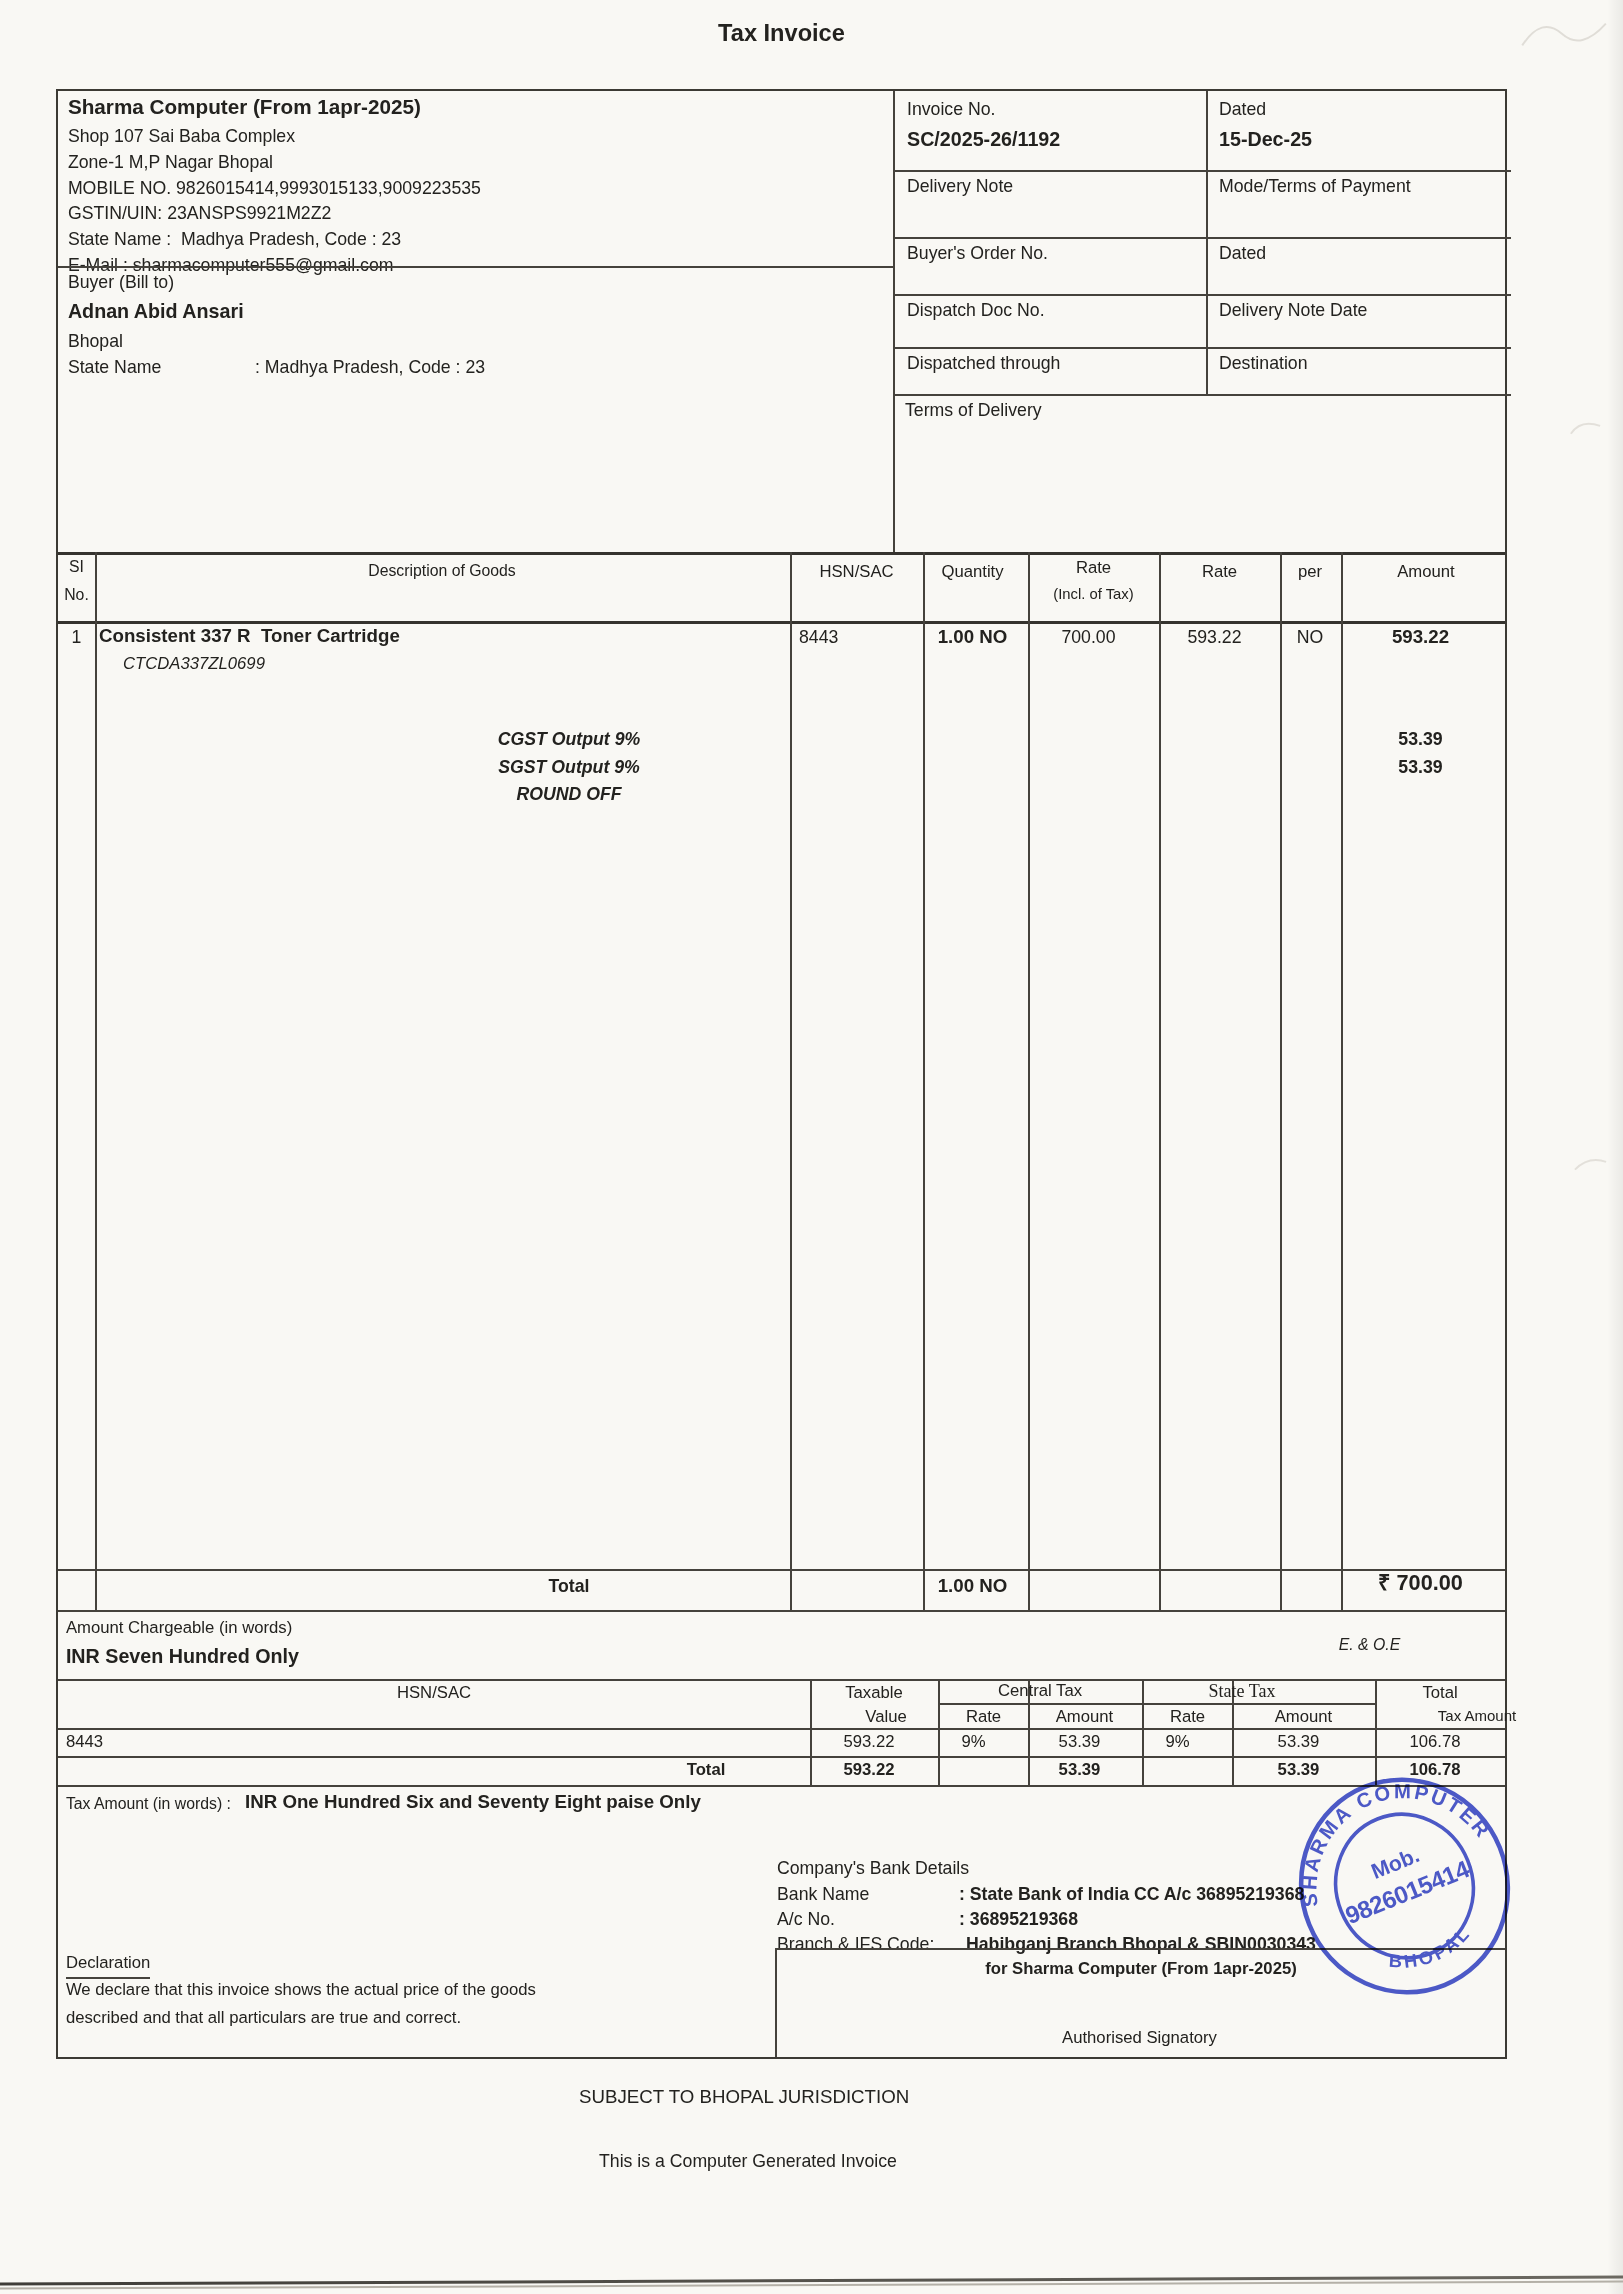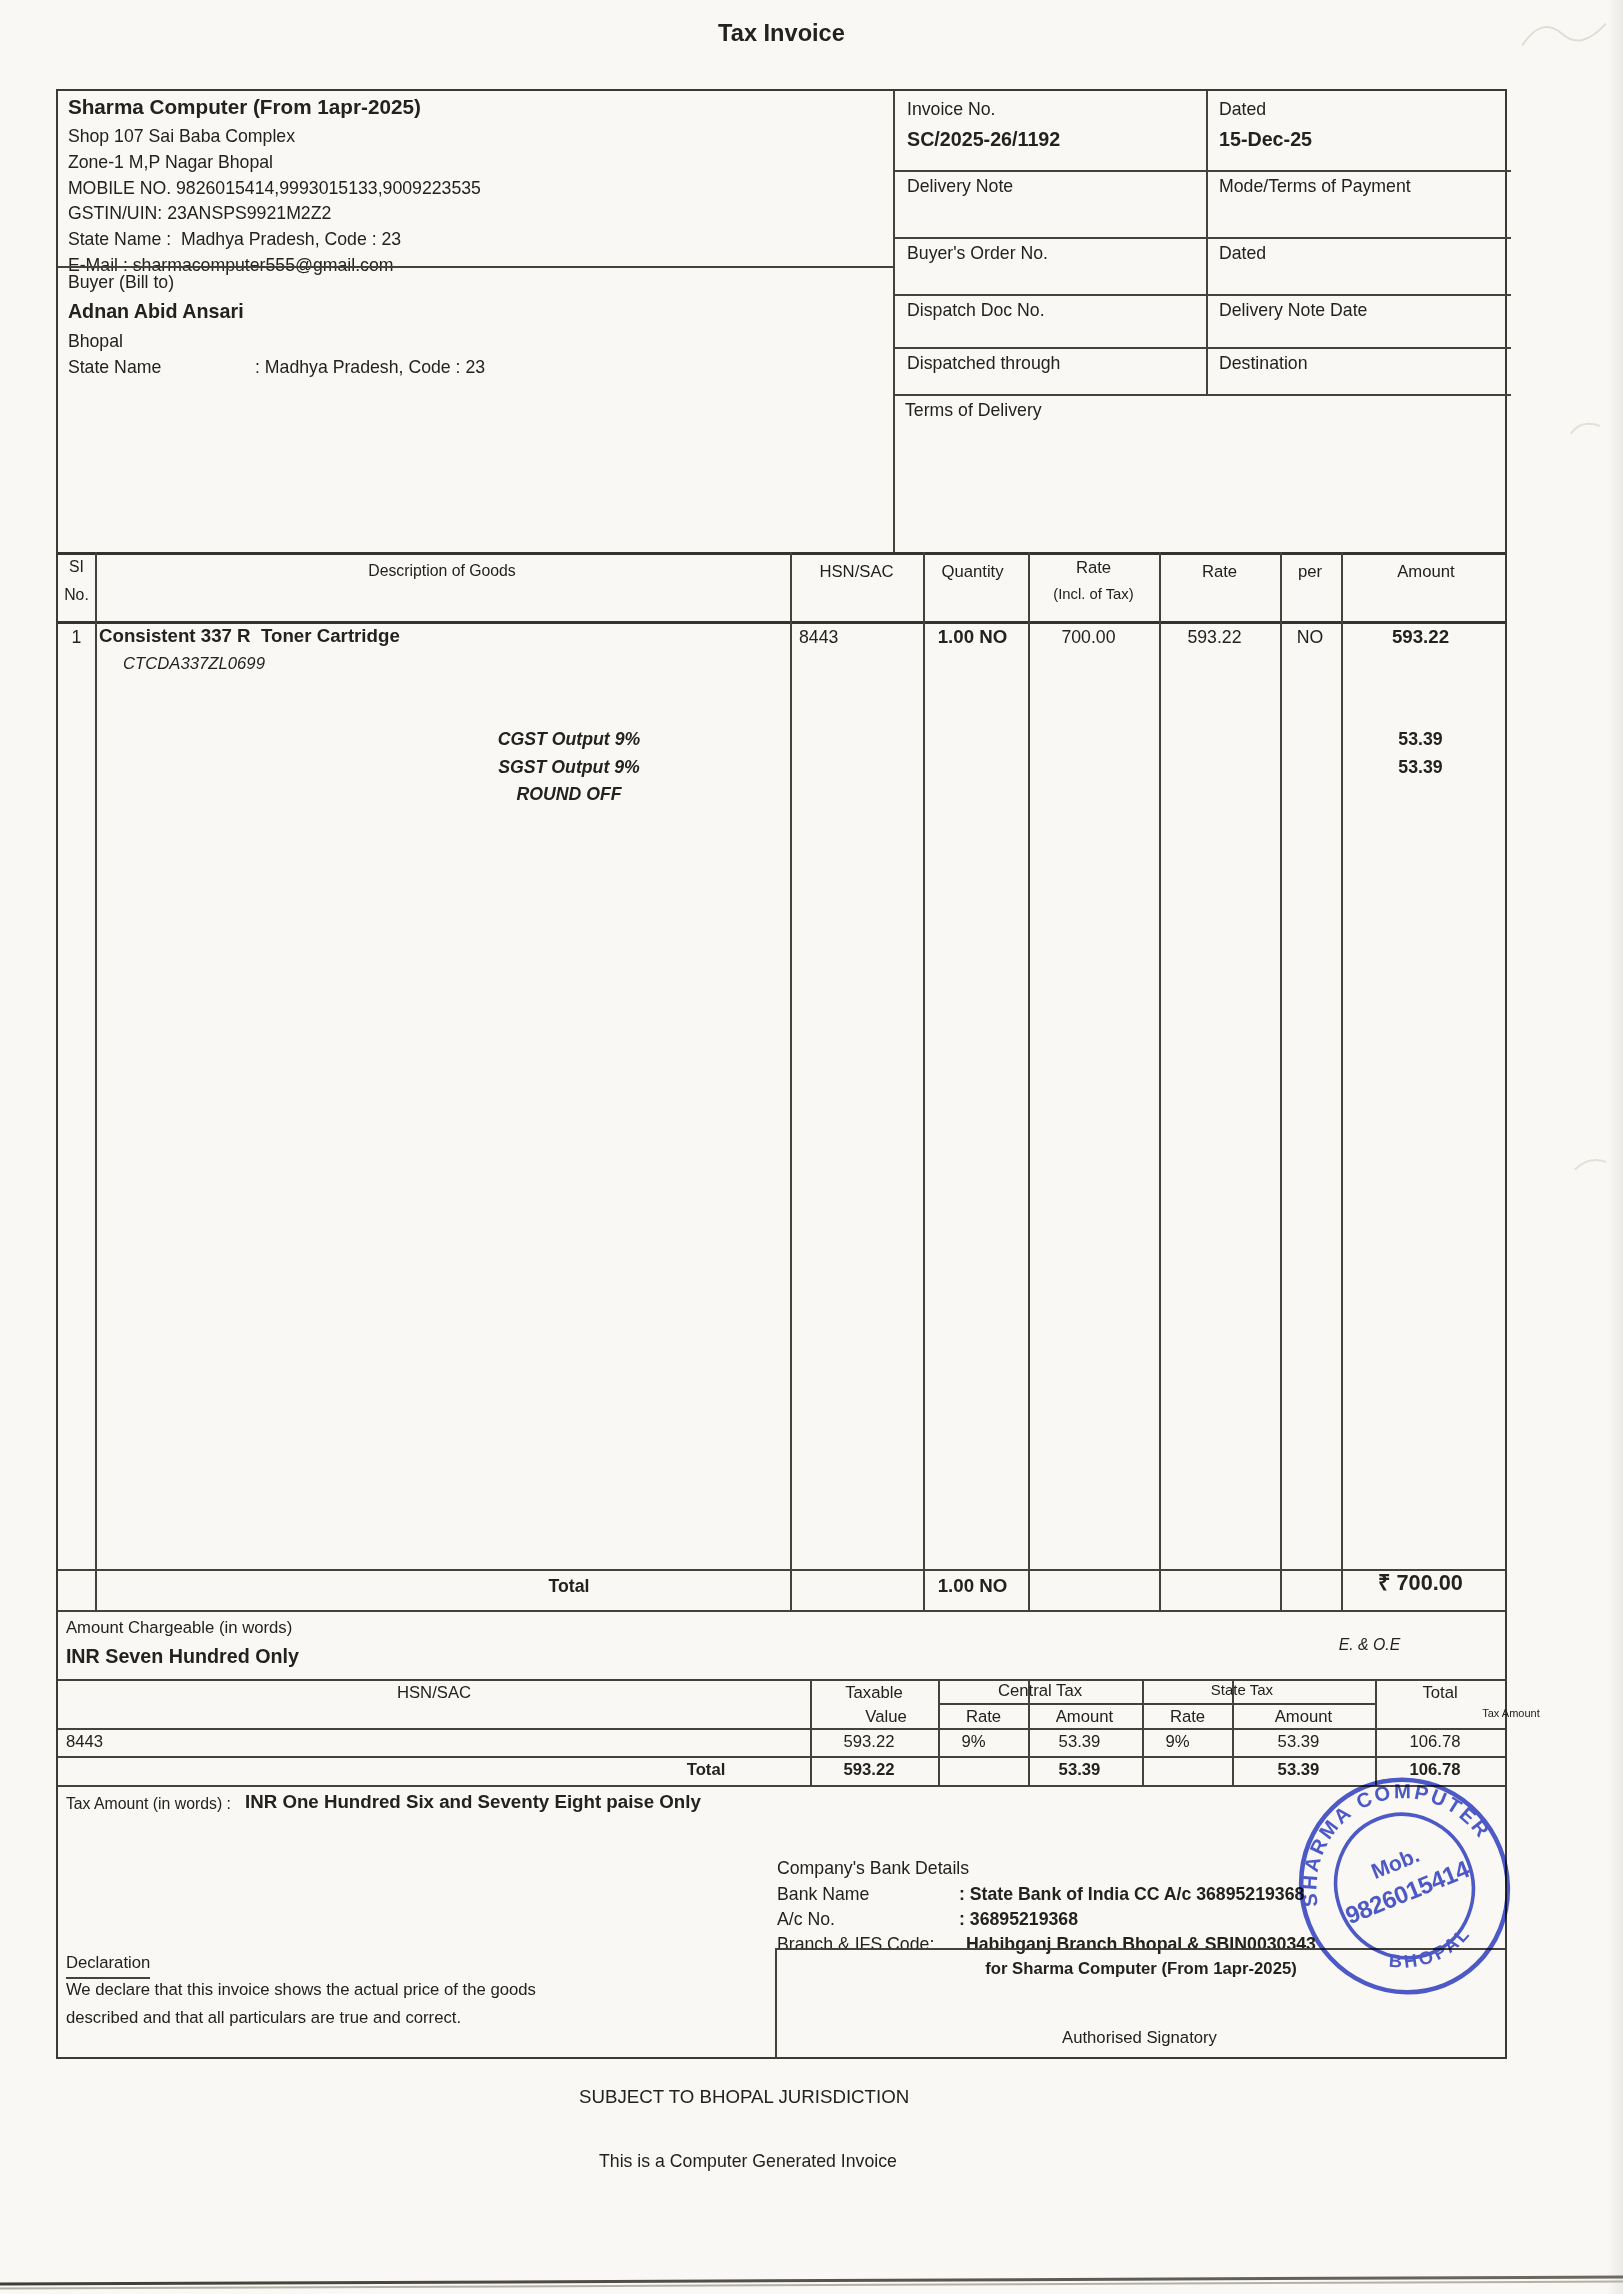--- a/index.html
+++ b/index.html
@@ -137,23 +137,23 @@
       <div class="vl" style="left:880px;top:1588px;height:106px;"></div>
       <div class="vl" style="left:970px;top:1588px;height:106px;"></div>
       <div class="vl" style="left:1084px;top:1588px;height:106px;"></div>
       <div class="vl" style="left:1174px;top:1588px;height:106px;"></div>
       <div class="vl" style="left:1317px;top:1588px;height:106px;"></div>
 
       <div class="t ca" style="left:0;top:1592px;width:752px;font-size:16.7px;">HSN/SAC</div>
       <div class="t ca" style="left:752px;top:1592px;width:128px;font-size:16.7px;">Taxable</div>
       <div class="t ca" style="left:752px;top:1616px;width:128px;font-size:16.7px;margin-left:12px;">Value</div>
       <div class="t ca" style="left:880px;top:1590px;width:204px;font-size:16.7px;">Central Tax</div>
-      <div class="t ca" style="left:1084px;top:1590px;width:200px;font-size:15px;">State Tax</div>
+      <div class="t ca" style="left:1084px;top:1590px;width:200px;font-size:18px;font-family:Liberation Serif, serif;">State Tax</div>
       <div class="t ca" style="left:1317px;top:1592px;width:130px;font-size:16.7px;">Total</div>
-      <div class="t ca" style="left:1380px;top:1616px;width:146px;font-size:11px;">Tax Amount</div>
+      <div class="t ca" style="left:1346px;top:1616px;width:146px;font-size:15px;">Tax Amount</div>
       <div class="t ca" style="left:880px;top:1616px;width:91px;font-size:16.7px;">Rate</div>
       <div class="t ca" style="left:970px;top:1616px;width:113px;font-size:16.7px;">Amount</div>
       <div class="t ca" style="left:1084px;top:1616px;width:91px;font-size:16.7px;">Rate</div>
       <div class="t ca" style="left:1174px;top:1616px;width:143px;font-size:16.7px;">Amount</div>
 
       <div class="t" style="left:7.9px;top:1641px;font-size:16.7px;">8443</div>
       <div class="t ra" style="left:752px;top:1641px;width:118px;font-size:16.7px;">593.22</div>
       <div class="t ra" style="left:880px;top:1641px;width:71px;font-size:16.7px;">9%</div>
       <div class="t ra" style="left:970px;top:1641px;width:103px;font-size:16.7px;">53.39</div>
       <div class="t ra" style="left:1084px;top:1641px;width:71px;font-size:16.7px;">9%</div>

